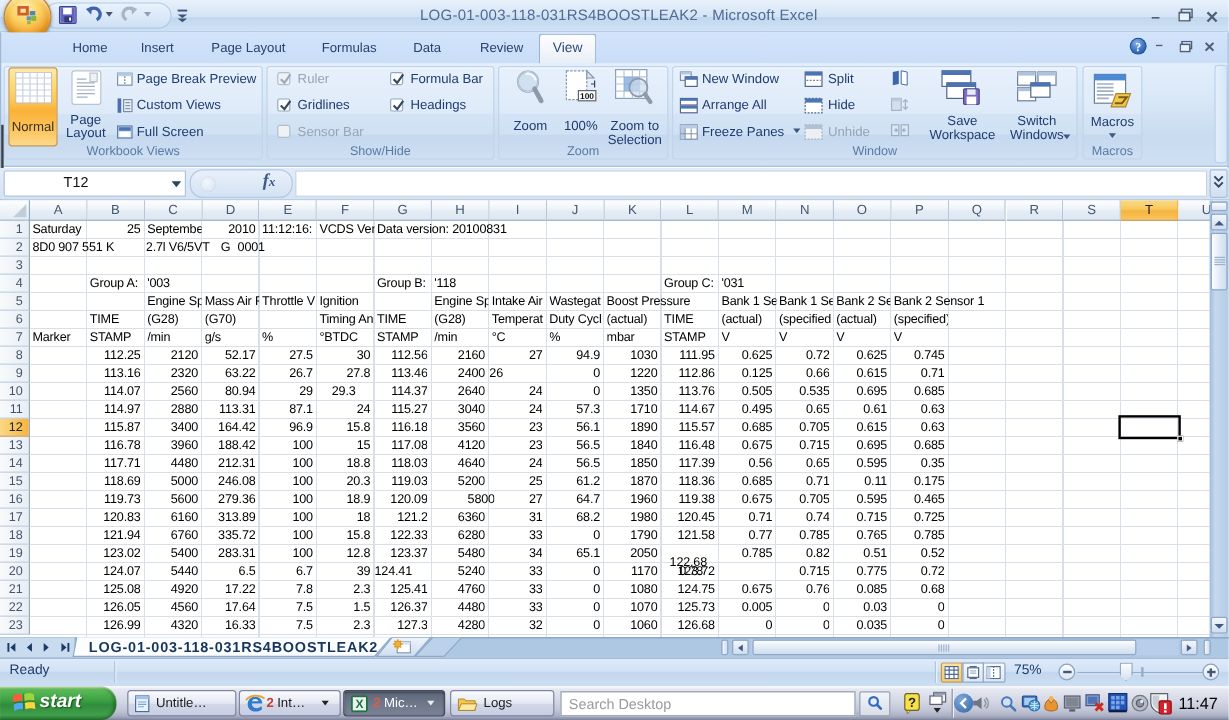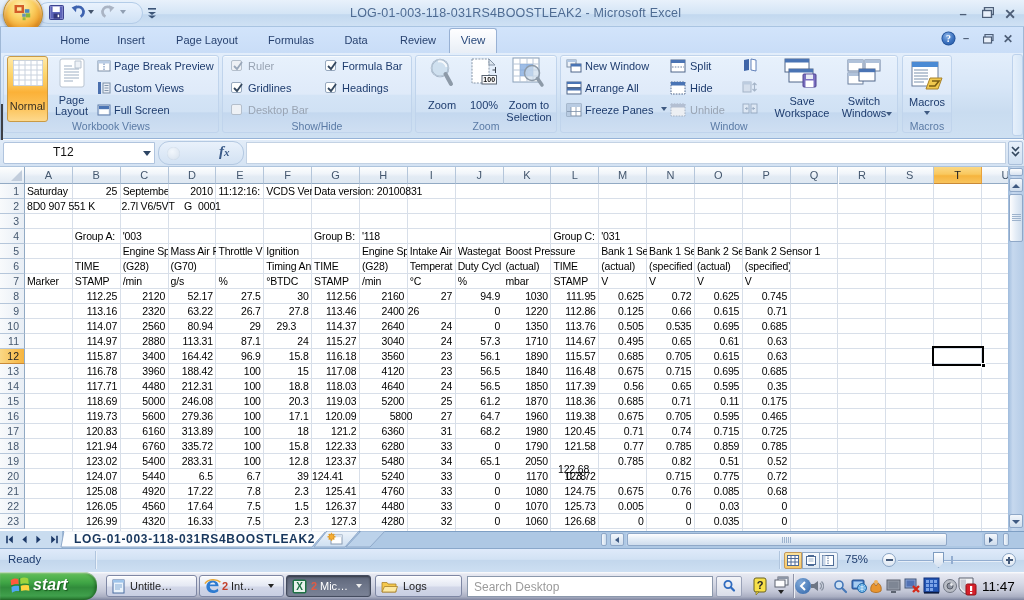--- a/index.html
+++ b/index.html
@@ -233,21 +233,21 @@
     </svg>
   </div>
 <div class="ab gtxt" style="left:248px;top:60px">Ruler</div>
 <div class="ab cb" style="left:231px;top:82px">
     <svg width="12" height="14" viewBox="0 0 12 14">
       <path d="M2 7 L5 10 L10 3" fill="none" stroke="#33475e" stroke-width="1.8"></path>
     </svg>
   </div>
 <div class="ab rtxt" style="left:248px;top:82px">Gridlines</div>
 <div class="ab cb" style="left:231px;top:104px;background:#eef1f5;border-color:#b4bfcc"></div>
-<div class="ab gtxt" style="left:248px;top:104px">Desktop Bar</div>
+<div class="ab gtxt" style="left:248px;top:104px">Sensor Bar</div>
 <div class="ab cb" style="left:325px;top:60px">
     <svg width="12" height="14" viewBox="0 0 12 14">
       <path d="M2 7 L5 10 L10 3" fill="none" stroke="#33475e" stroke-width="1.8"></path>
     </svg>
   </div>
 <div class="ab rtxt" style="left:342px;top:60px">Formula Bar</div>
 <div class="ab cb" style="left:325px;top:82px">
     <svg width="12" height="14" viewBox="0 0 12 14">
       <path d="M2 7 L5 10 L10 3" fill="none" stroke="#33475e" stroke-width="1.8"></path>
     </svg>
@@ -661,21 +661,21 @@
 <div class="cv" style="left:503.5px;top:394px;width:44.4px;text-align:right">1870</div>
 <div class="cv" style="left:551.4px;top:394px;width:44.4px;text-align:right">118.36</div>
 <div class="cv" style="left:599.2px;top:394px;width:44.4px;text-align:right">0.685</div>
 <div class="cv" style="left:647.1px;top:394px;width:44.4px;text-align:right">0.71</div>
 <div class="cv" style="left:694.9px;top:394px;width:44.4px;text-align:right">0.11</div>
 <div class="cv" style="left:742.8px;top:394px;width:44.4px;text-align:right">0.175</div>
 <div class="cv" style="left:72.8px;top:409px;width:44.4px;text-align:right">119.73</div>
 <div class="cv" style="left:120.7px;top:409px;width:44.4px;text-align:right">5600</div>
 <div class="cv" style="left:168.6px;top:409px;width:44.4px;text-align:right">279.36</div>
 <div class="cv" style="left:216.4px;top:409px;width:44.4px;text-align:right">100</div>
-<div class="cv" style="left:264.2px;top:409px;width:44.4px;text-align:right">17.1</div>
+<div class="cv" style="left:264.2px;top:409px;width:44.4px;text-align:right">18.9</div>
 <div class="cv" style="left:312.1px;top:409px;width:44.4px;text-align:right">120.09</div>
 <div class="cv" style="left:368px;top:409px;width:44.4px;text-align:right">5800</div>
 <div class="cv" style="left:407.8px;top:409px;width:44.4px;text-align:right">27</div>
 <div class="cv" style="left:455.7px;top:409px;width:44.4px;text-align:right">64.7</div>
 <div class="cv" style="left:503.5px;top:409px;width:44.4px;text-align:right">1960</div>
 <div class="cv" style="left:551.4px;top:409px;width:44.4px;text-align:right">119.38</div>
 <div class="cv" style="left:599.2px;top:409px;width:44.4px;text-align:right">0.675</div>
 <div class="cv" style="left:647.1px;top:409px;width:44.4px;text-align:right">0.705</div>
 <div class="cv" style="left:694.9px;top:409px;width:44.4px;text-align:right">0.595</div>
 <div class="cv" style="left:742.8px;top:409px;width:44.4px;text-align:right">0.465</div>
@@ -700,21 +700,21 @@
 <div class="cv" style="left:216.4px;top:439px;width:44.4px;text-align:right">100</div>
 <div class="cv" style="left:264.2px;top:439px;width:44.4px;text-align:right">15.8</div>
 <div class="cv" style="left:312.1px;top:439px;width:44.4px;text-align:right">122.33</div>
 <div class="cv" style="left:359.9px;top:439px;width:44.4px;text-align:right">6280</div>
 <div class="cv" style="left:407.8px;top:439px;width:44.4px;text-align:right">33</div>
 <div class="cv" style="left:455.7px;top:439px;width:44.4px;text-align:right">0</div>
 <div class="cv" style="left:503.5px;top:439px;width:44.4px;text-align:right">1790</div>
 <div class="cv" style="left:551.4px;top:439px;width:44.4px;text-align:right">121.58</div>
 <div class="cv" style="left:599.2px;top:439px;width:44.4px;text-align:right">0.77</div>
 <div class="cv" style="left:647.1px;top:439px;width:44.4px;text-align:right">0.785</div>
-<div class="cv" style="left:694.9px;top:439px;width:44.4px;text-align:right">0.859</div>
+<div class="cv" style="left:694.9px;top:439px;width:44.4px;text-align:right">0.765</div>
 <div class="cv" style="left:742.8px;top:439px;width:44.4px;text-align:right">0.785</div>
 <div class="cv" style="left:72.8px;top:454px;width:44.4px;text-align:right">123.02</div>
 <div class="cv" style="left:120.7px;top:454px;width:44.4px;text-align:right">5400</div>
 <div class="cv" style="left:168.6px;top:454px;width:44.4px;text-align:right">283.31</div>
 <div class="cv" style="left:216.4px;top:454px;width:44.4px;text-align:right">100</div>
 <div class="cv" style="left:264.2px;top:454px;width:44.4px;text-align:right">12.8</div>
 <div class="cv" style="left:312.1px;top:454px;width:44.4px;text-align:right">123.37</div>
 <div class="cv" style="left:359.9px;top:454px;width:44.4px;text-align:right">5480</div>
 <div class="cv" style="left:407.8px;top:454px;width:44.4px;text-align:right">34</div>
 <div class="cv" style="left:455.7px;top:454px;width:44.4px;text-align:right">65.1</div>

